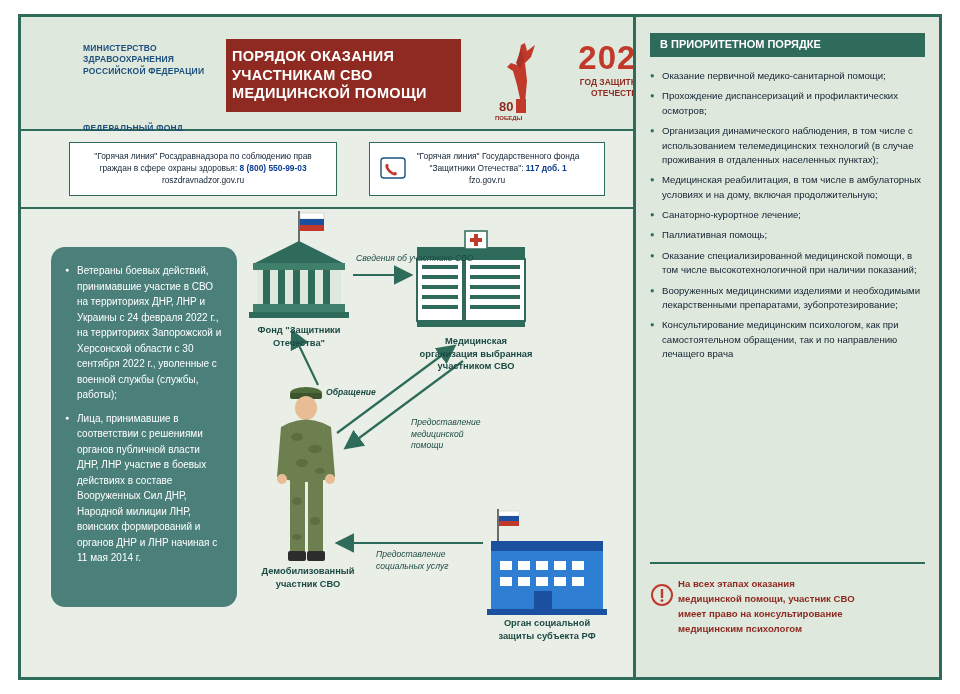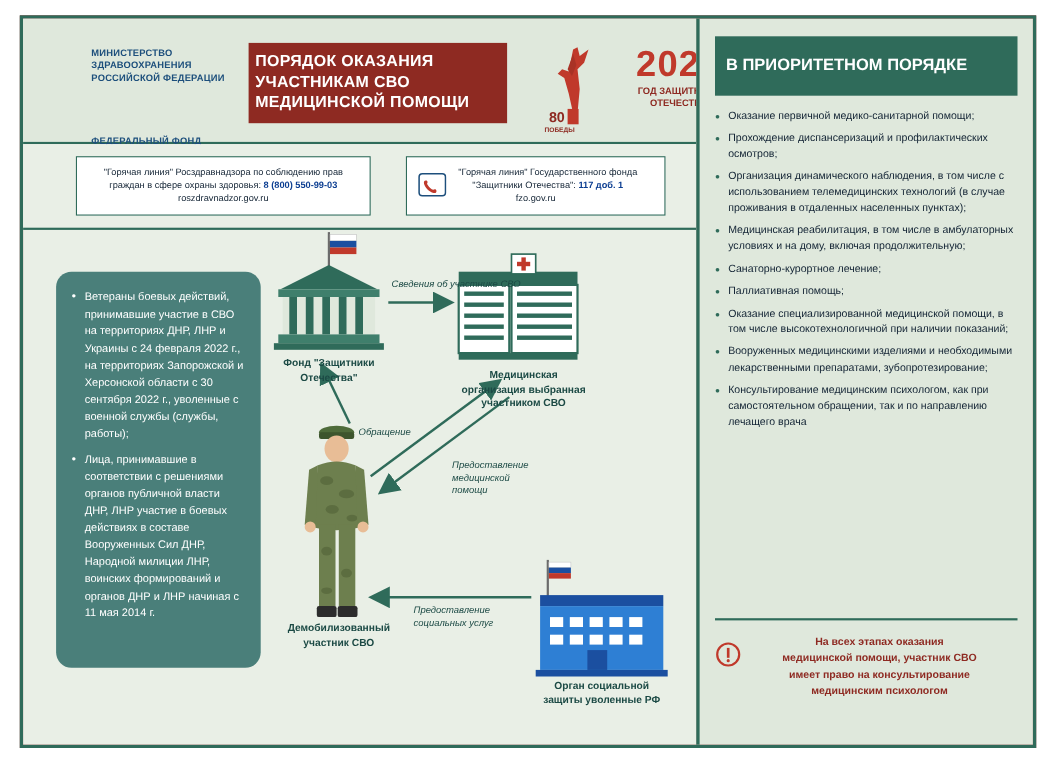--- a/index.html
+++ b/index.html
@@ -4,21 +4,21 @@
 <style>
   html,body{margin:0;padding:0;}
   body{
     width:960px;height:694px;
     background:#ffffff;
     font-family:"Liberation Sans", sans-serif;
     overflow:hidden;
   }
   .poster{
     position:absolute;left:18px;top:14px;width:924px;height:666px;
-    background:#7f1d1d;
+    background:#eab308;
     border:3px solid #2f6b5a;
     box-sizing:border-box;
     display:flex;
   }
   
   .left{
     width:612px;height:100%;
     position:relative;
     background:#e9efe6;
     box-sizing:border-box;
@@ -108,43 +108,43 @@
   .right{
     width:306px;height:100%;
     background:#dfe8dc;
     border-left:3px solid #2f6b5a;
     box-sizing:border-box;
     position:relative;
   }
   .right-head{
     margin:16px 14px 0 14px;
     background:#2f6b5a;color:#fff;
-    font-size:15px;font-weight:bold;line-height:1.45;
-    padding:16px 10px;
+    font-size:11px;font-weight:bold;line-height:1.45;
+    padding:4px 10px;
   }
   .right-list{
     margin:12px 14px 0 14px;
     font-size:9.6px;color:#123;line-height:1.5;
   }
   .right-list p{margin:0 0 6px 0;padding-left:12px;position:relative;}
   .right-list p:before{
     content:"●";position:absolute;left:0;top:0;color:#2f6b5a;font-size:7.5px;line-height:1.9;
   }
   .divider{
     position:absolute;left:14px;right:14px;top:545px;height:2px;background:#2f6b5a;
   }
   .footnote{
     position:absolute;left:14px;right:14px;top:560px;
     display:flex;align-items:flex-start;
   }
   .excl{
     width:24px;height:24px;flex:0 0 24px;margin-top:6px;
   }
   .footnote-text{
-    flex:1;text-align:center;font-size:9.6px;font-weight:bold;color:#8e2a22;line-height:1.55;
+    flex:1;font-size:9.6px;font-weight:bold;color:#8e2a22;line-height:1.55;
     padding:0 4px;
   }
 </style>
 </head>
 <body>
 
 <div class="poster">
 
   <div class="left">
 
@@ -351,26 +351,26 @@
         <div>участником СВО</div>
       </div>
 
       <div class="node-label" style="left:212px;top:356px;width:150px;">
         <div>Демобилизованный</div>
         <div>участник СВО</div>
       </div>
 
       <div class="node-label" style="left:452px;top:408px;width:148px;">
         <div>Орган социальной</div>
-        <div>защиты уволенные РФ</div>
+        <div>защиты субъекта РФ</div>
       </div>
 
       <div class="arrow-label" style="left:335px;top:44px;">Сведения об участнике СВО</div>
 
-      <div class="arrow-label" style="left:305px;top:178px;">Обращение</div>
+      <div class="arrow-label" style="left:305px;top:178px;font-weight:bold;">Обращение</div>
 
       <div class="arrow-label" style="left:390px;top:208px;width:110px;">
         <div>Предоставление</div>
         <div>медицинской</div>
         <div>помощи</div>
       </div>
 
       <div class="arrow-label" style="left:355px;top:340px;width:120px;">
         <div>Предоставление</div>
         <div>социальных услуг</div>

